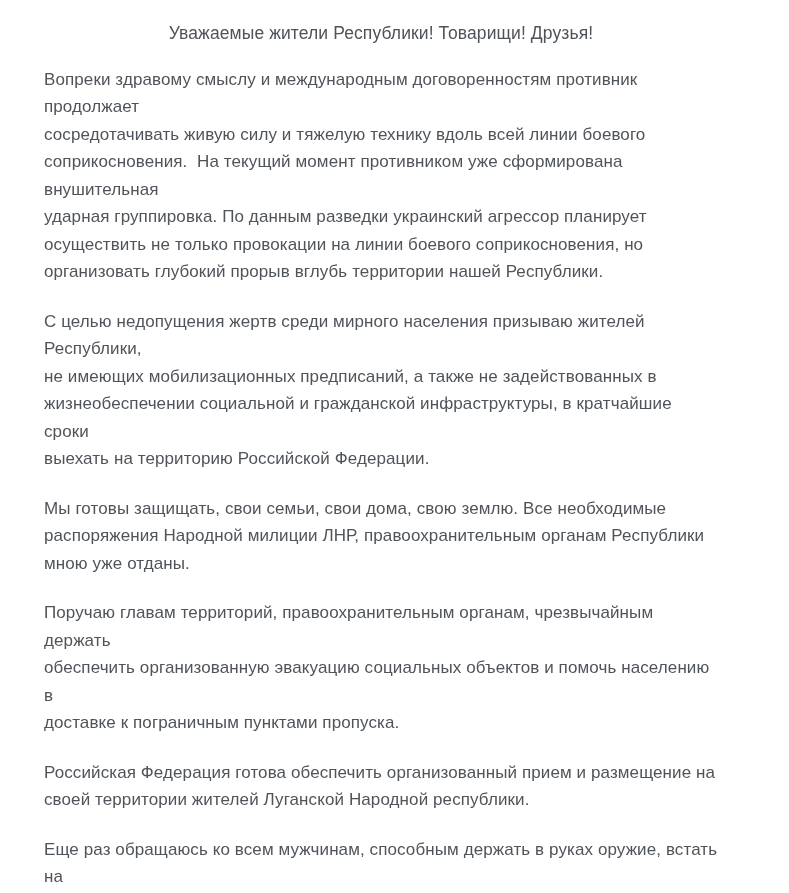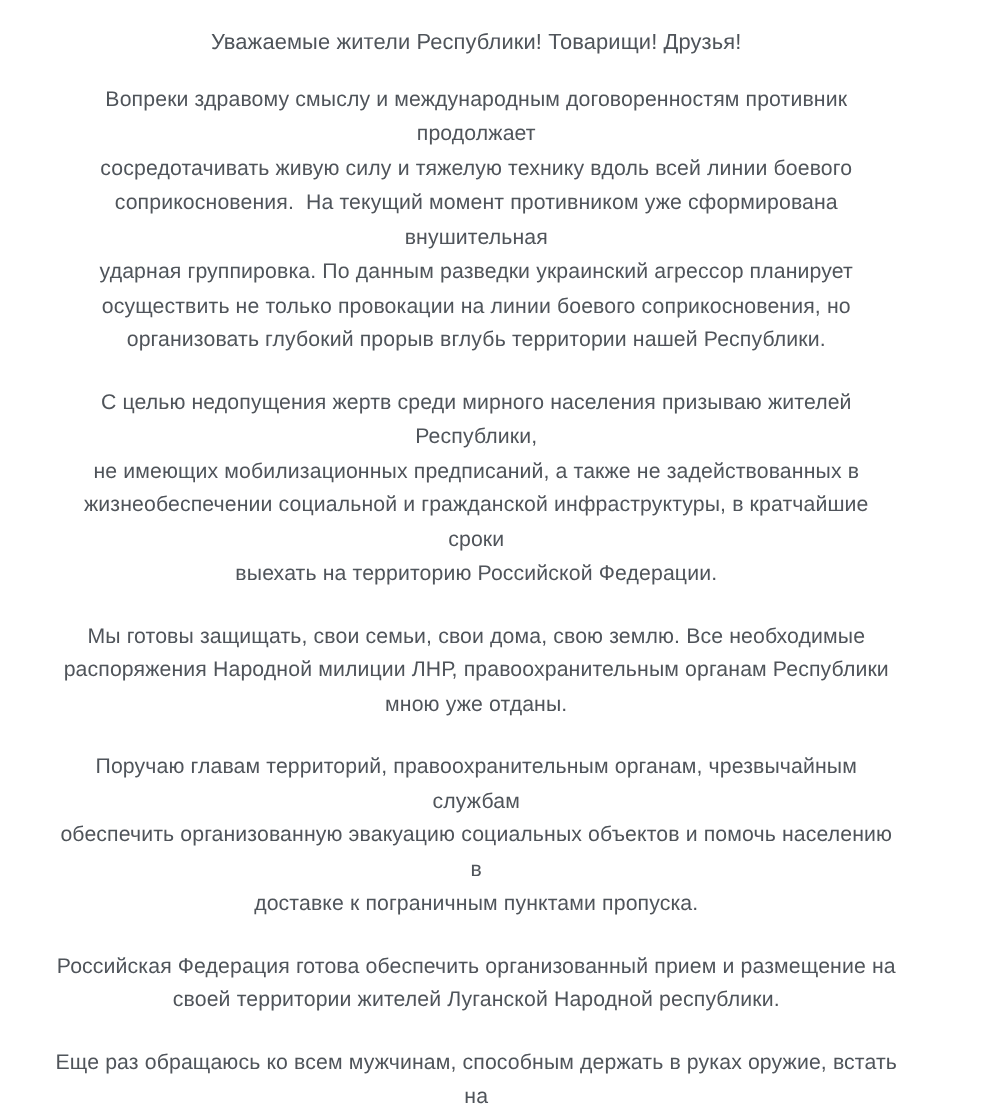--- a/index.html
+++ b/index.html
@@ -26,21 +26,20 @@
       margin: 0 0 18px 0;
       letter-spacing: 0.1px;
     }
     .para {
       font-size: 17px;
       font-weight: 400;
       line-height: 27.5px;
       margin: 0 0 22px 0;
       white-space: pre-wrap;
       letter-spacing: 0.1px;
-      text-align: center;
     }
     .signature-block {
       margin-top: 50px;
       text-decoration: underline;
     }
     .signature-block .para {
       margin-bottom: 22px;
     }
   </style>
 </head>
@@ -59,21 +58,21 @@
 
   <p class="para">С целью недопущения жертв среди мирного населения призываю жителей Республики,
 не имеющих мобилизационных предписаний, а также не задействованных в
 жизнеобеспечении социальной и гражданской инфраструктуры, в кратчайшие сроки
 выехать на территорию Российской Федерации.</p>
 
   <p class="para">Мы готовы защищать, свои семьи, свои дома, свою землю. Все необходимые
 распоряжения Народной милиции ЛНР, правоохранительным органам Республики
 мною уже отданы.</p>
 
-  <p class="para">Поручаю главам территорий, правоохранительным органам, чрезвычайным службам
+  <p class="para">Поручаю главам территорий, правоохранительным органам, чрезвычайным держать
 обеспечить организованную эвакуацию социальных объектов и помочь населению в
 доставке к пограничным пунктами пропуска.</p>
 
   <p class="para">Российская Федерация готова обеспечить организованный прием и размещение на
 своей территории жителей Луганской Народной республики.</p>
 
   <p class="para">Еще раз обращаюсь ко всем мужчинам, способным держать в руках оружие, встать на
 защиту своей земли.</p>
 
   <div class="signature-block">

